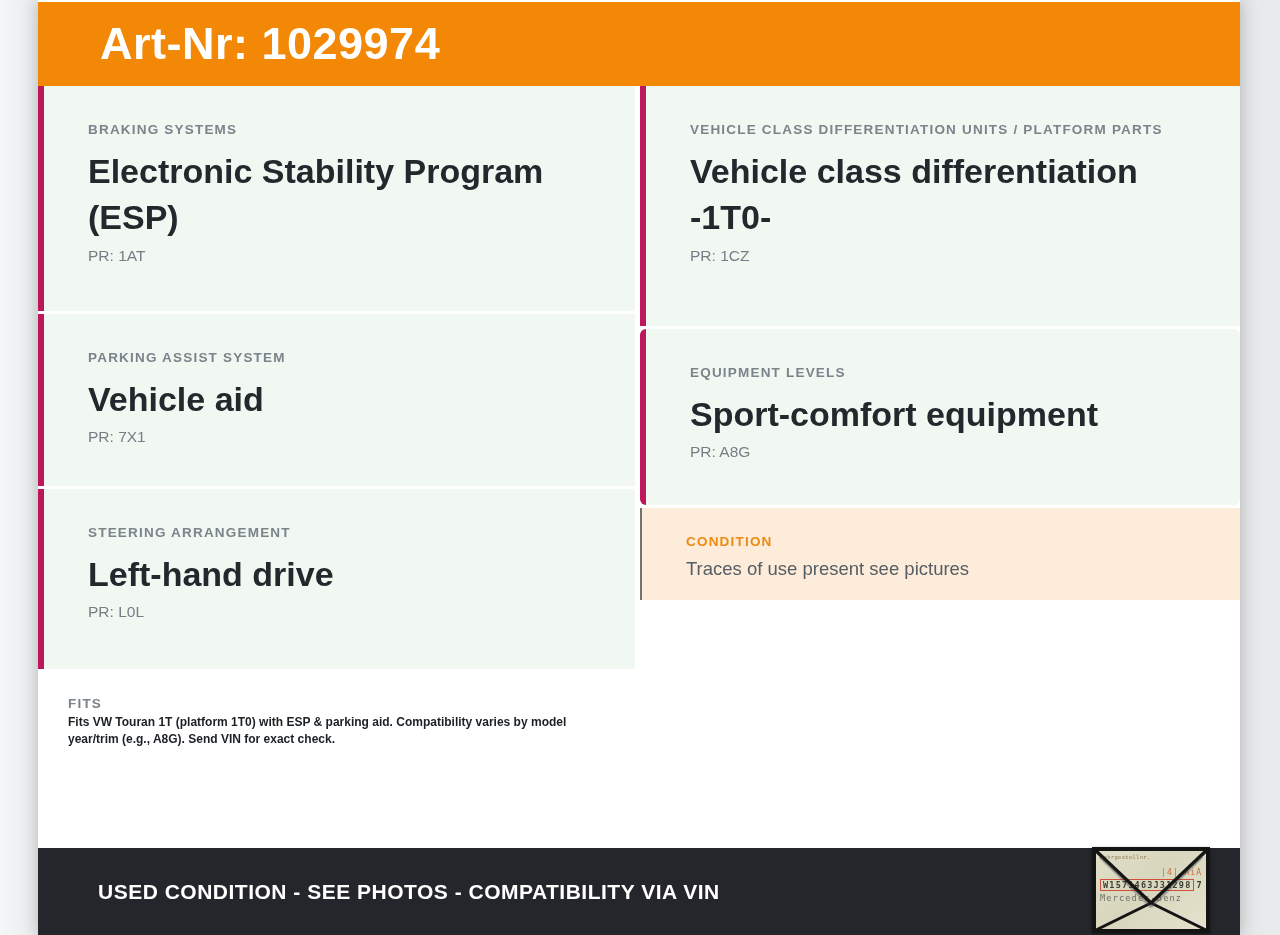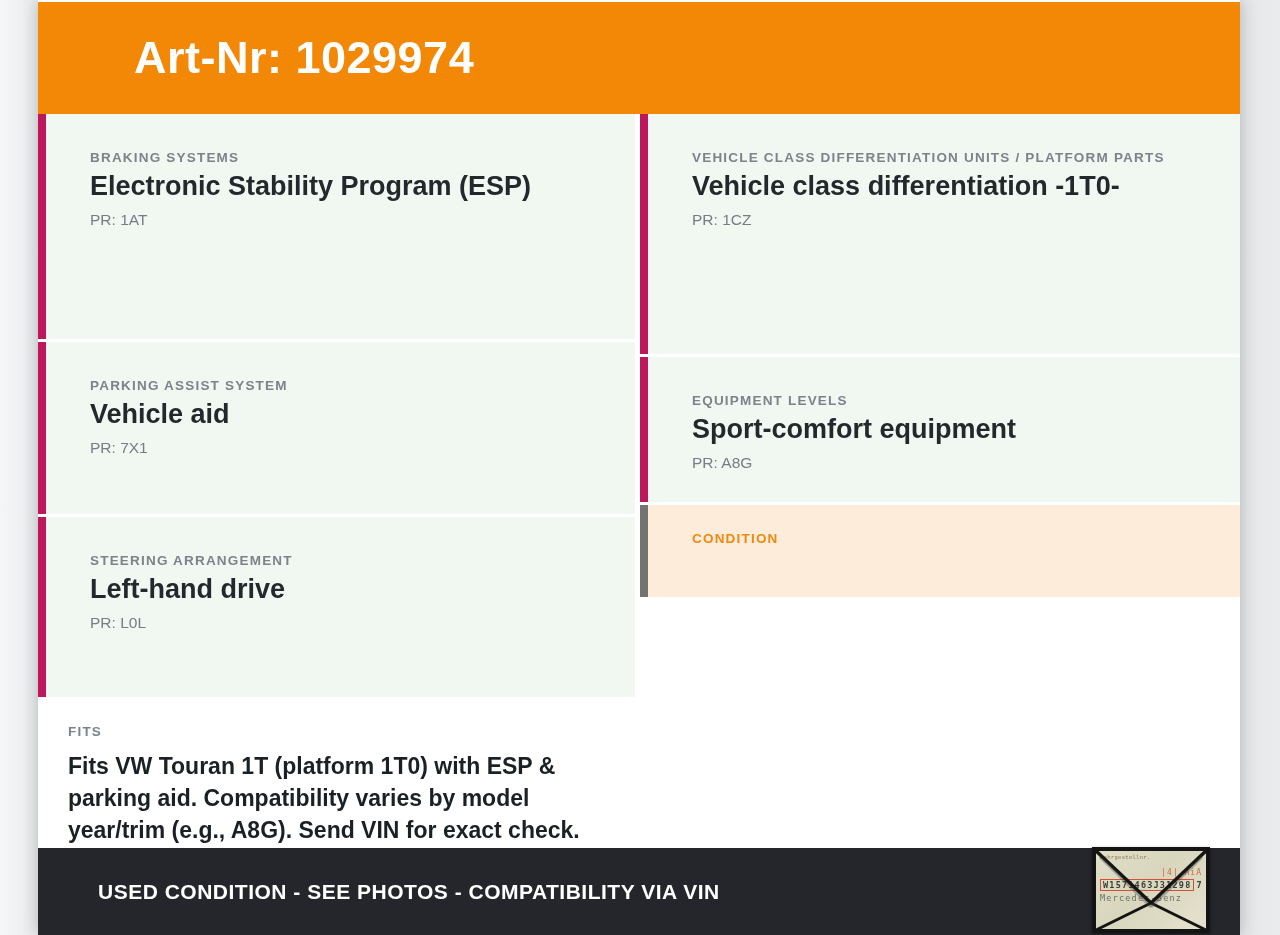--- a/index.html
+++ b/index.html
@@ -8,55 +8,55 @@
     font-family:"Liberation Sans", sans-serif;
     background:linear-gradient(to right,#f5f6f7 0%,#e6e8ea 4%,#e4e6e8 96%,#e9ebed 100%);
     position:relative; overflow:hidden;
   }
   .sheet {
     position:absolute; left:38px; top:0; width:1202px; height:935px;
     background:#ffffff; box-shadow:0 0 16px rgba(40,44,48,.28);
   }
   
   .hdr {
-    height:112px; margin-top:2px; background:#f28806;
-    display:flex; align-items:center; padding-left:96px;
+    height:84px; margin-top:2px; background:#f28806;
+    display:flex; align-items:center; padding-left:62px;
   }
   .hdr h1 { color:#ffffff; font-size:45px; font-weight:800; letter-spacing:.5px; }
   
   .cols { display:flex; gap:5px; }
   .col { display:flex; flex-direction:column; gap:3px; }
   .col-left  { width:597px; }
   .col-right { width:600px; }
   .card {
-    background:#f1f8f2; border-left:8px solid #be185d;
+    background:#f1f8f2; border-left:6px solid #be185d;
     padding:34px 38px 0 44px;
   }
   .c-l1 { height:225px; } .c-l2 { height:172px; } .c-l3 { height:180px; }
-  .c-r1 { height:240px;padding-left:44px; } .c-r2 { height:145px; }
+  .c-r1 { height:240px;padding-left:44px; } .c-r2 { height:176px;border-radius:6px; }
   .label {
     font-size:13.5px; font-weight:700; color:#7b838b; letter-spacing:1.2px;
     line-height:1.5;
   }
   .title {
-    font-size:27px; font-weight:700; color:#23282d; line-height:1.36; 
+    font-size:34px; font-weight:700; color:#23282d; line-height:1.36; margin-top:8px;
   }
   .pr { font-size:15.5px; color:#757d85; margin-top:6px; }
   
   .cond {
-    background:#fcecd9; border-left:8px solid #737373;
+    background:#fcecd9; border-left:2px solid #737373;
     padding:24px 38px 0 44px; height:92px;
   }
   .cond .label { color:#ec8a12; }
   .cond-text { font-size:18.5px; color:#565d64; margin-top:6px; }
   
   .fits { background:#ffffff; padding:22px 30px 0 30px; height:139px; }
   .fits-text {
-    font-size:23px; font-weight:700; color:#1b2025; line-height:1.38;
-    margin-top:9px; max-width:560px;
+    font-size:12px; font-weight:700; color:#1b2025; line-height:1.38;
+    max-width:560px;
   }
   
   .ftr {
     position:absolute; left:0; top:848px; width:100%; height:87px;
     background:#24262b; display:flex; align-items:center; padding-left:60px;
   }
   .ftr-text { color:#ffffff; font-size:21px; font-weight:700; letter-spacing:.5px; }
   
   .stamp {
     position:absolute; left:1054px; top:847px; width:118px; height:86px;
@@ -115,20 +115,21 @@
         <div class="title">Vehicle class differentiation -1T0-</div>
         <div class="pr">PR: 1CZ</div>
       </div>
       <div class="card c-r2">
         <div class="label">EQUIPMENT LEVELS</div>
         <div class="title">Sport-comfort equipment</div>
         <div class="pr">PR: A8G</div>
       </div>
       <div class="cond">
         <div class="label">CONDITION</div>
+        <div class="cond-text">Traces of use present see pictures</div>
       </div>
     </div>
 
   </div>
 
   <footer class="ftr">
     <div class="ftr-text">USED CONDITION - SEE PHOTOS - COMPATIBILITY VIA VIN</div>
   </footer>
 
   <div class="stamp">

